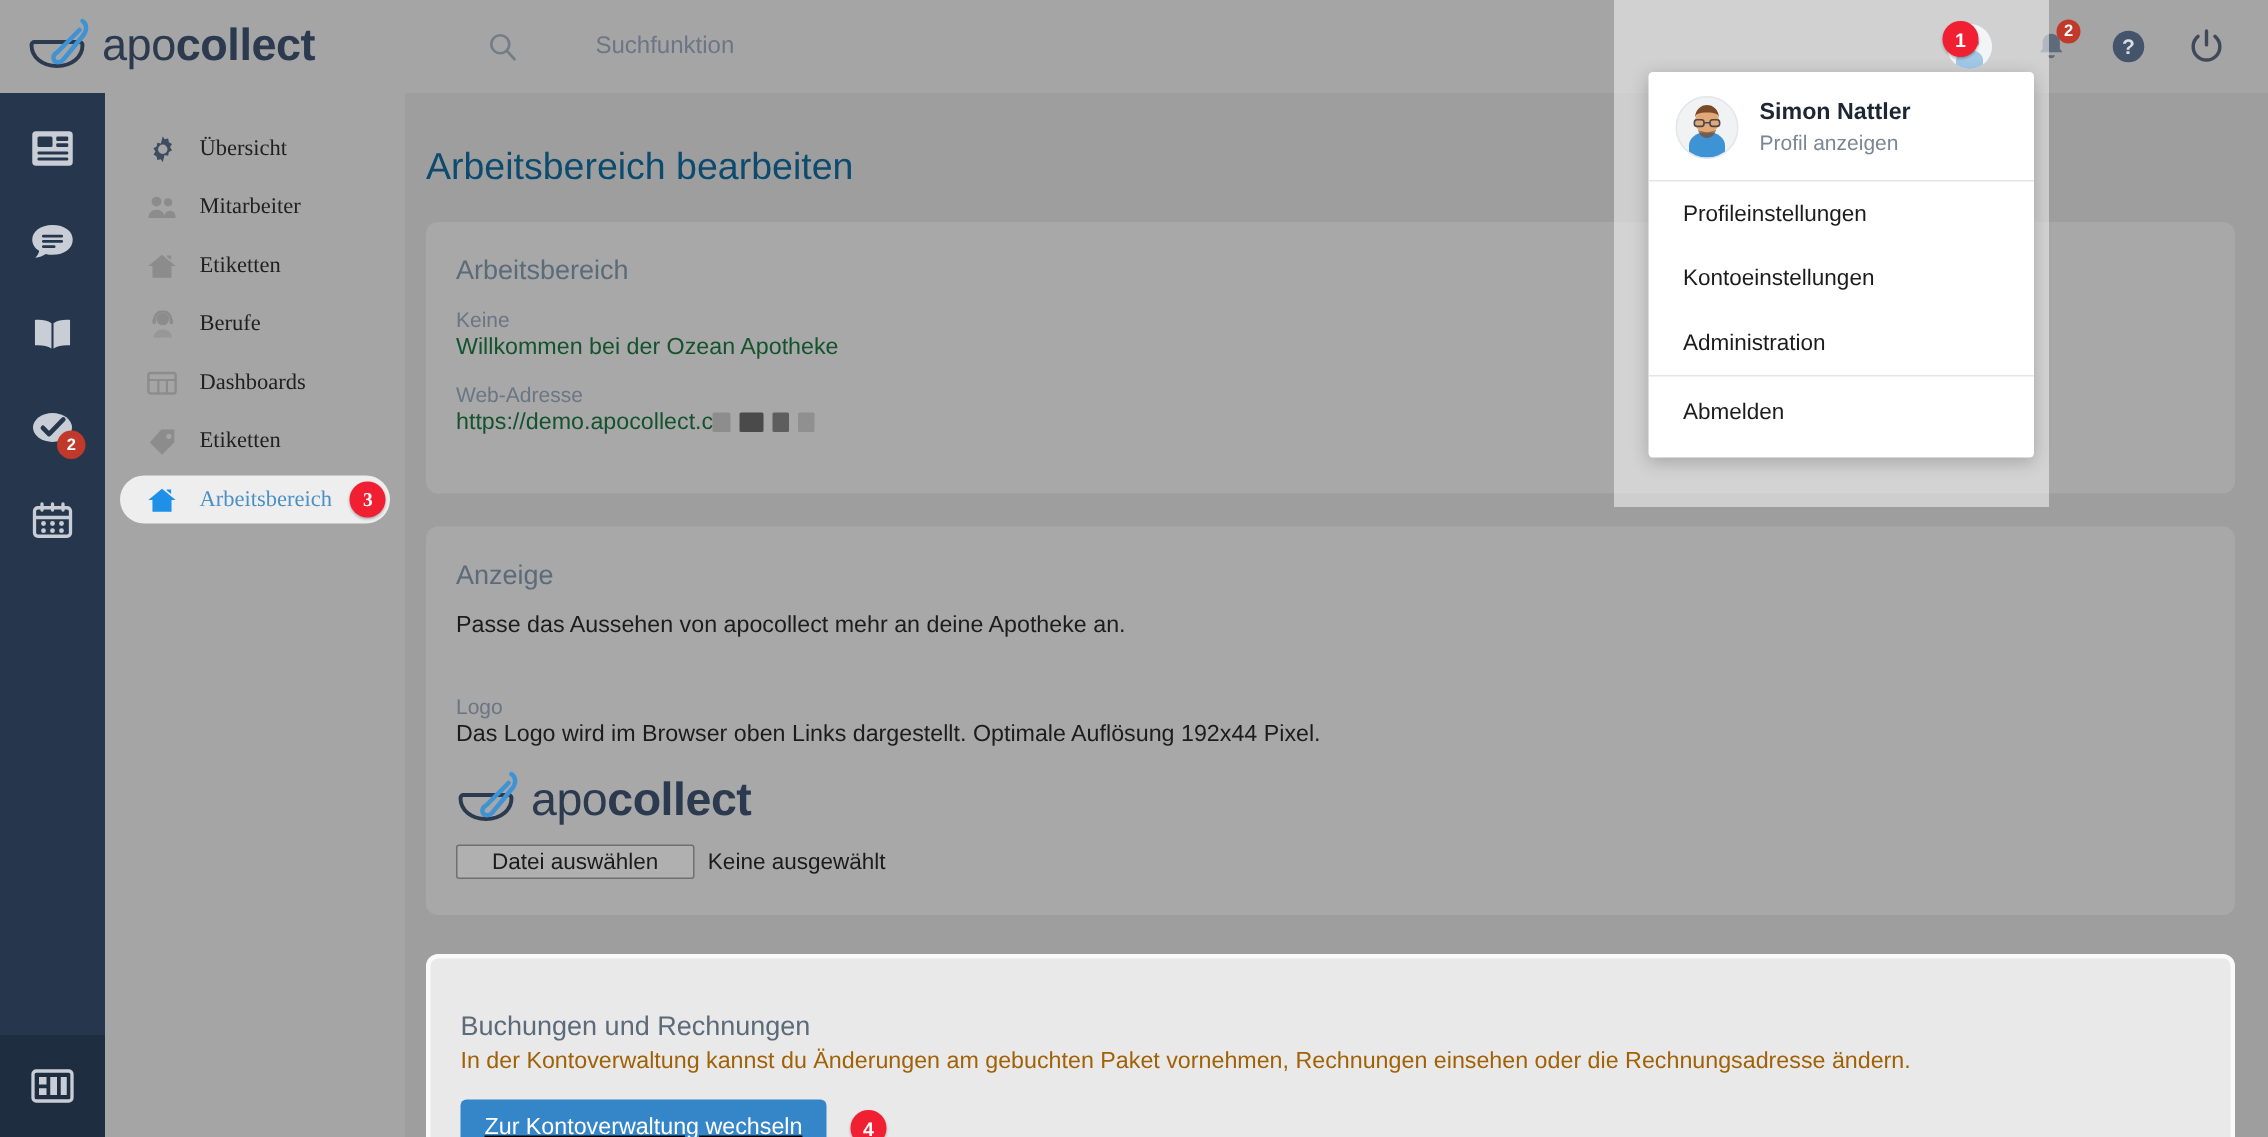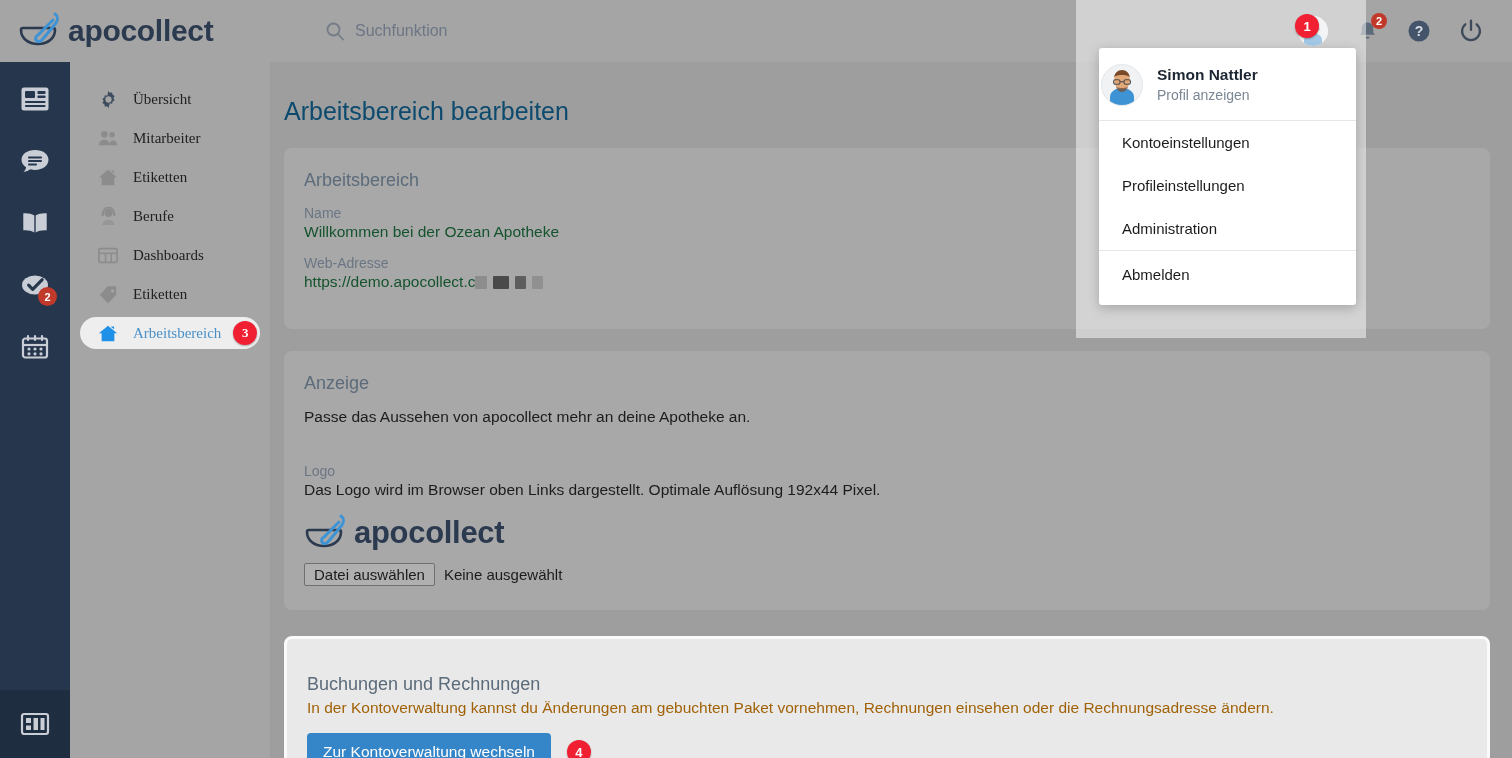--- a/index.html
+++ b/index.html
@@ -16,24 +16,24 @@
     position: absolute; left: 0; top: 0; width: 1512px; height: 62px;
     background: #a5a5a5;
     display: flex; align-items: center;
   }
   .logo-wrap {
     width: 270px; height: 62px; display: flex; align-items: center;
     padding-left: 18px;
   }
   .logo-mark { width: 46px; height: 40px; margin-right: 4px; flex: none; }
   .logo-text { font-size: 30px; letter-spacing: -0.3px; color: #2b3a4f; white-space: nowrap; }
-  .logo-text .lt-light { font-weight: 700; }
+  .logo-text .lt-light { font-weight: 400; }
   .logo-text .lt-bold { font-weight: 700; }
 
-  .search-box { display: flex; align-items: center; margin-left: 55px; }
+  .search-box { display: flex; align-items: center; margin-left: 55px; gap: 42px; }
   .search-icon { width: 20px; height: 20px; margin-right: 10px; opacity: .85; }
   .search-placeholder { font-size: 16px; color: #6c7684; }
 
   .header-right {
     margin-left: auto; display: flex; align-items: center; gap: 26px;
     padding-right: 28px; height: 62px;
   }
   .avatar-btn { position: relative; width: 30px; height: 30px; }
   .avatar {
     width: 30px; height: 30px; border-radius: 50%; overflow: hidden;
@@ -107,21 +107,21 @@
   .rb { display: inline-block; height: 13px; border-radius: 1px; }
 
   .logo-preview { display: flex; align-items: center; margin: 14px 0 10px 0; }
   .logo-preview .logo-mark { width: 46px; height: 40px; }
   .logo-preview .logo-text { font-size: 31px; }
 
   .file-row { display: flex; align-items: center; gap: 9px; }
   .file-btn {
     font-size: 15px; color: #1c1c1c; background: #b0b0b0;
     border: 1px solid #6f6f6f; border-radius: 2px;
-    padding: 2px 9px;
+    padding: 2px 23px;
   }
   .file-status { font-size: 15px; color: #1c1c1c; }
 
   
   .card.highlight {
     background: #e9e9e9; border: 3px solid #fafafa;
     padding: 19px 20px 22px 20px;
     margin-top: 26px;
   }
   .card.highlight .card-heading { color: #5c6b7a; margin-top: 16px; }
@@ -137,21 +137,21 @@
   .dropdown-backdrop {
     position: absolute; left: 1076px; top: 0; width: 290px; height: 338px;
     background: rgba(245,245,245,.55);
   }
   .dropdown {
     position: absolute; left: 1099px; top: 48px; width: 257px;
     background: #fff; border-radius: 3px;
     box-shadow: 0 3px 12px rgba(0,0,0,.22);
     overflow: hidden;
   }
-  .dd-profile { display: flex; align-items: center; gap: 14px; padding: 16px 18px 14px 2px; }
+  .dd-profile { display: flex; align-items: center; gap: 14px; padding: 16px 18px 14px 18px; }
   .dd-avatar {
     width: 42px; height: 42px; border-radius: 50%; overflow: hidden;
     background: #eceff1; flex: none; border: 1px solid #e2e6ea;
   }
   .dd-name { font-size: 15.5px; font-weight: 700; color: #1d2733; line-height: 1.35; }
   .dd-sub { font-size: 14px; color: #7b8794; line-height: 1.35; }
   .dd-sep { height: 1px; background: #e6e6e6; }
   .dd-item {
     position: relative; font-size: 15px; color: #1c1c1c;
     padding: 13px 18px 13px 23px;
@@ -368,21 +368,21 @@
       <span class="step-badge">3</span>
     </div>
   </div>
 
   <div class="main">
 
     <div class="page-title">Arbeitsbereich bearbeiten</div>
 
     <div class="card">
       <div class="card-heading">Arbeitsbereich</div>
-      <div class="field-label">Name</div>
+      <div class="field-label">Keine</div>
       <div class="field-value">Willkommen bei der Ozean Apotheke</div>
       <div class="field-label">Web-Adresse</div>
       <div class="field-value"><span>https://demo.apocollect.c</span><span class="redact-row">
             <span class="rb" style="width:12px;background:#8d8d8d"></span>
             <span class="rb" style="width:16px;background:#4a4a4a"></span>
             <span class="rb" style="width:11px;background:#5e5e5e"></span>
             <span class="rb" style="width:11px;background:#909090"></span>
           </span></div>
     </div>
 
@@ -434,24 +434,24 @@
       </svg>
       <div>
         <div class="dd-name">Simon Nattler</div>
         <div class="dd-sub">Profil anzeigen</div>
       </div>
     </div>
 
     <div class="dd-sep"></div>
 
     <div class="dd-item">
+      <span>Profileinstellungen</span>
+    </div>
+    <div class="dd-item">
       <span>Kontoeinstellungen</span>
-    </div>
-    <div class="dd-item">
-      <span>Profileinstellungen</span>
     </div>
     <div class="dd-item">
       
       <span>Administration</span>
     </div>
 
     <div class="dd-sep"></div>
 
     <div class="dd-item" style="padding-top:15px;padding-bottom:22px">
       <span>Abmelden</span>

